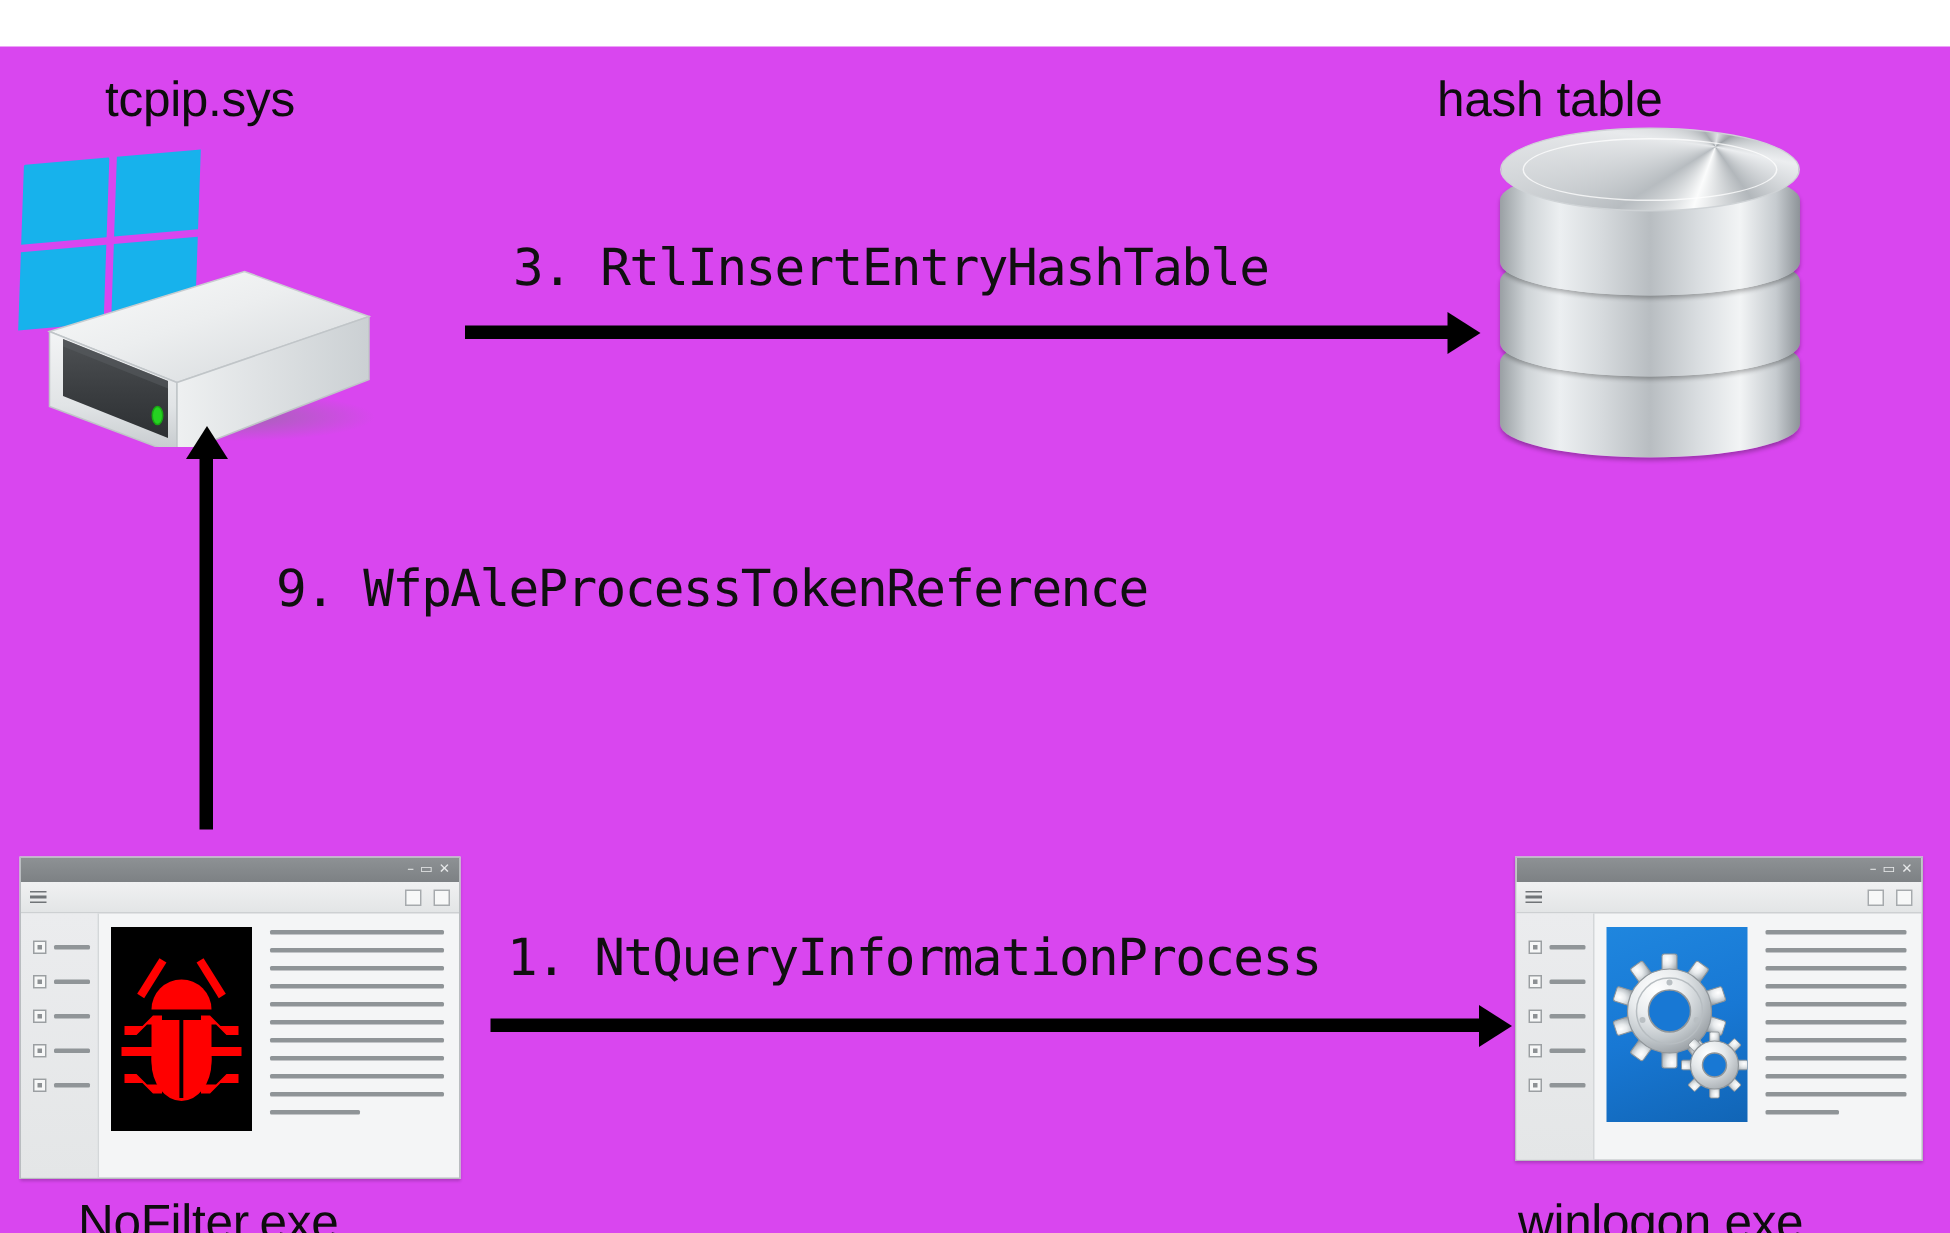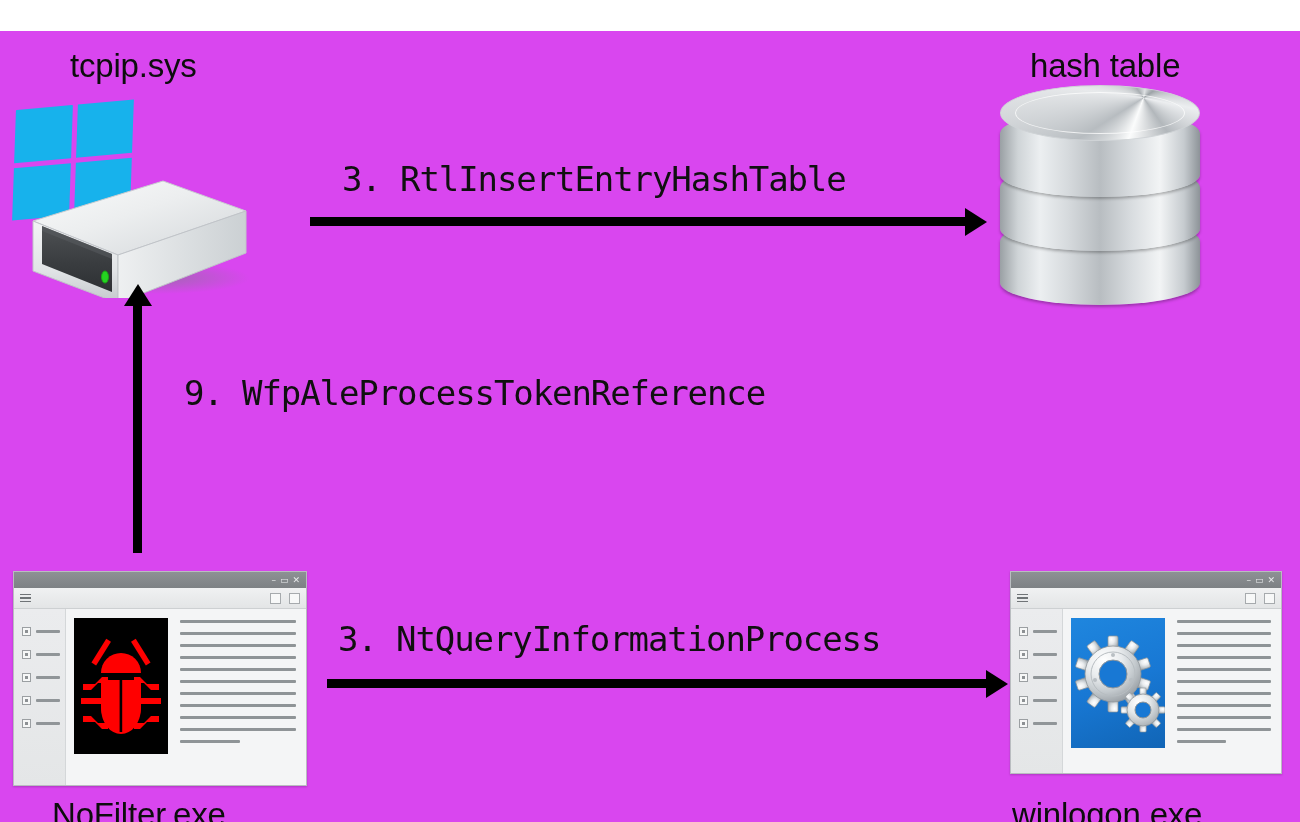--- a/index.html
+++ b/index.html
@@ -286,21 +286,21 @@
 
       <polygon points="110,152 238,108 238,150 110,200" fill="url(#sideface)" stroke="#c0c5c8" stroke-width="1"></polygon>
 
       <polygon points="34,123 104,151 104,189 34,161" fill="url(#bayface)"></polygon>
       <polygon points="34,123 104,151 104,156 34,128" fill="#5a5e61" opacity="0.5"></polygon>
 
       <ellipse cx="97" cy="174" rx="3.5" ry="6" fill="#25d321" stroke="#18a814" stroke-width="1"></ellipse>
     </svg>
   </div>
 
-  <div class="node-label" style="left:1030px; top:16px;">hash table</div>
+  <div class="node-label" style="left:958px; top:16px;">hash table</div>
 
   <div class="db-wrap" style="left:1000px; top:76px; width:200px; height:195px;">
     <div class="db-shadow" style="top:176px;"></div>
     <div class="db-disc" style="top:112px;"></div>
     <div class="db-band" style="top:104px;"></div>
     <div class="db-disc" style="top:58px;"></div>
     <div class="db-band" style="top:50px;"></div>
     <div class="db-disc" style="top:4px;"></div>
     <div class="db-top" style="top:-22px;"></div>
   </div>
@@ -308,21 +308,21 @@
   <div class="flow-label" style="left:342px; top:129px;">3. RtlInsertEntryHashTable</div>
 
   <div class="arrow-h" style="left:310px; top:186px; width:656px;"></div>
 
 
   <div class="arrow-v" style="left:133px; top:274px; height:248px;"></div>
 
   <div class="flow-label" style="left:184px; top:343px;">9. WfpAleProcessTokenReference</div>
 
 
-  <div class="flow-label" style="left:338px; top:589px;">3. NtQueryInformationProcess</div>
+  <div class="flow-label" style="left:338px; top:589px;">1. NtQueryInformationProcess</div>
 
   <div class="arrow-h" style="left:327px; top:648px; width:660px;"></div>
 
   <div class="appwin" style="left:13px; top:540px; width:294px; height:215px;">
 
     <div class="titlebar">
       <span class="tb-btn">–</span>
       <span class="tb-btn">▭</span>
       <span class="tb-btn">✕</span>
     </div>

